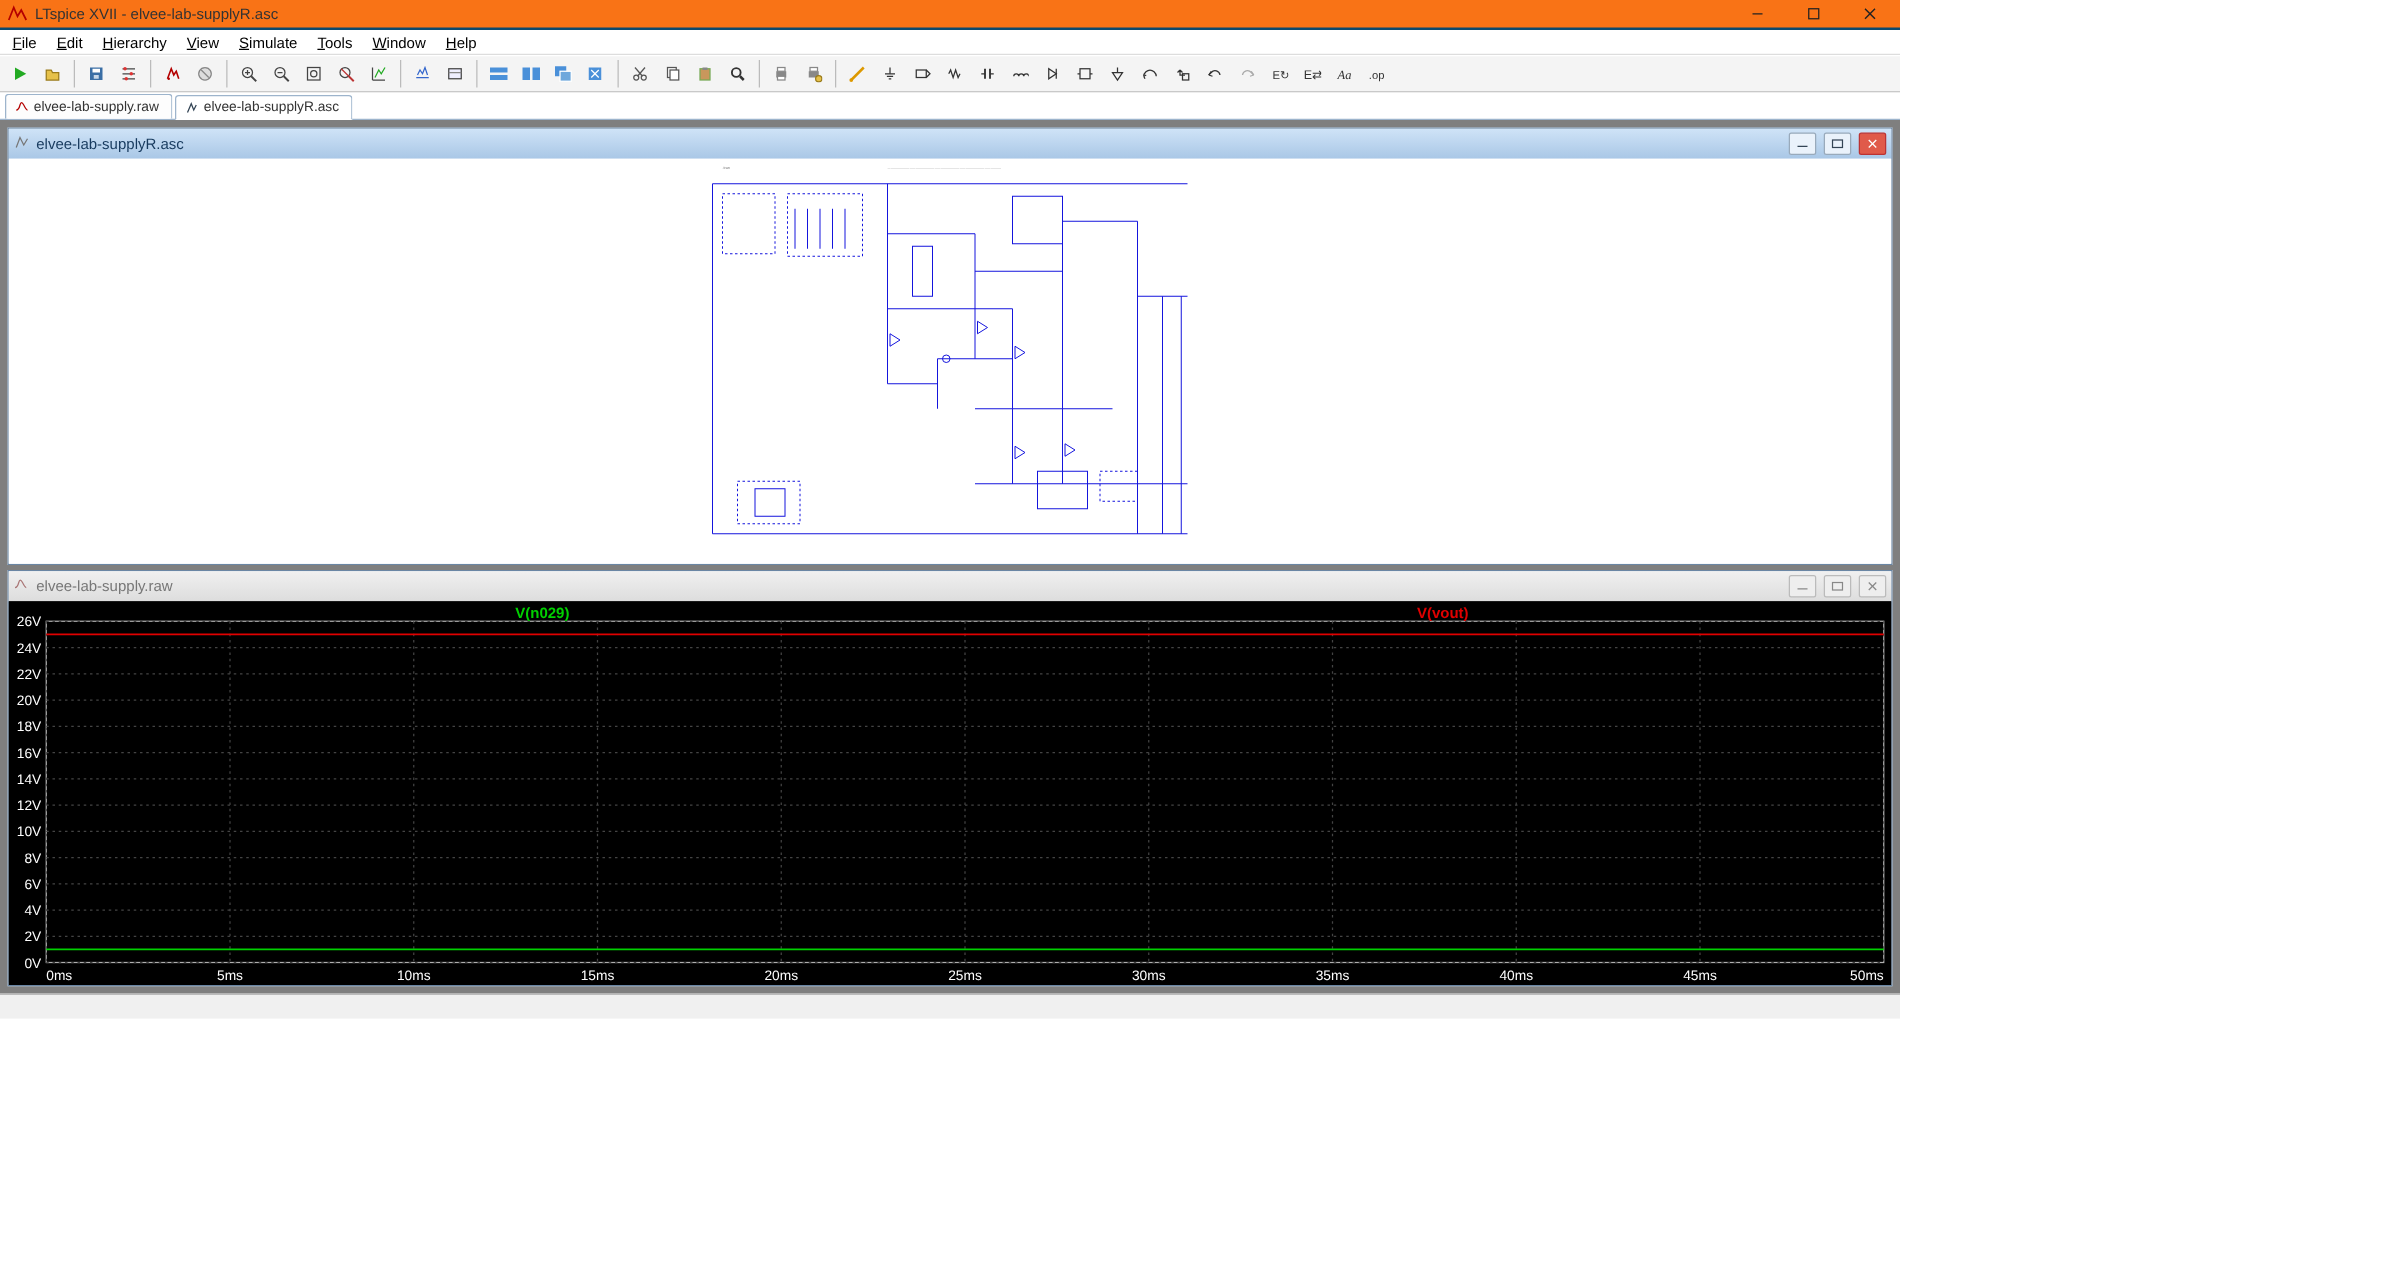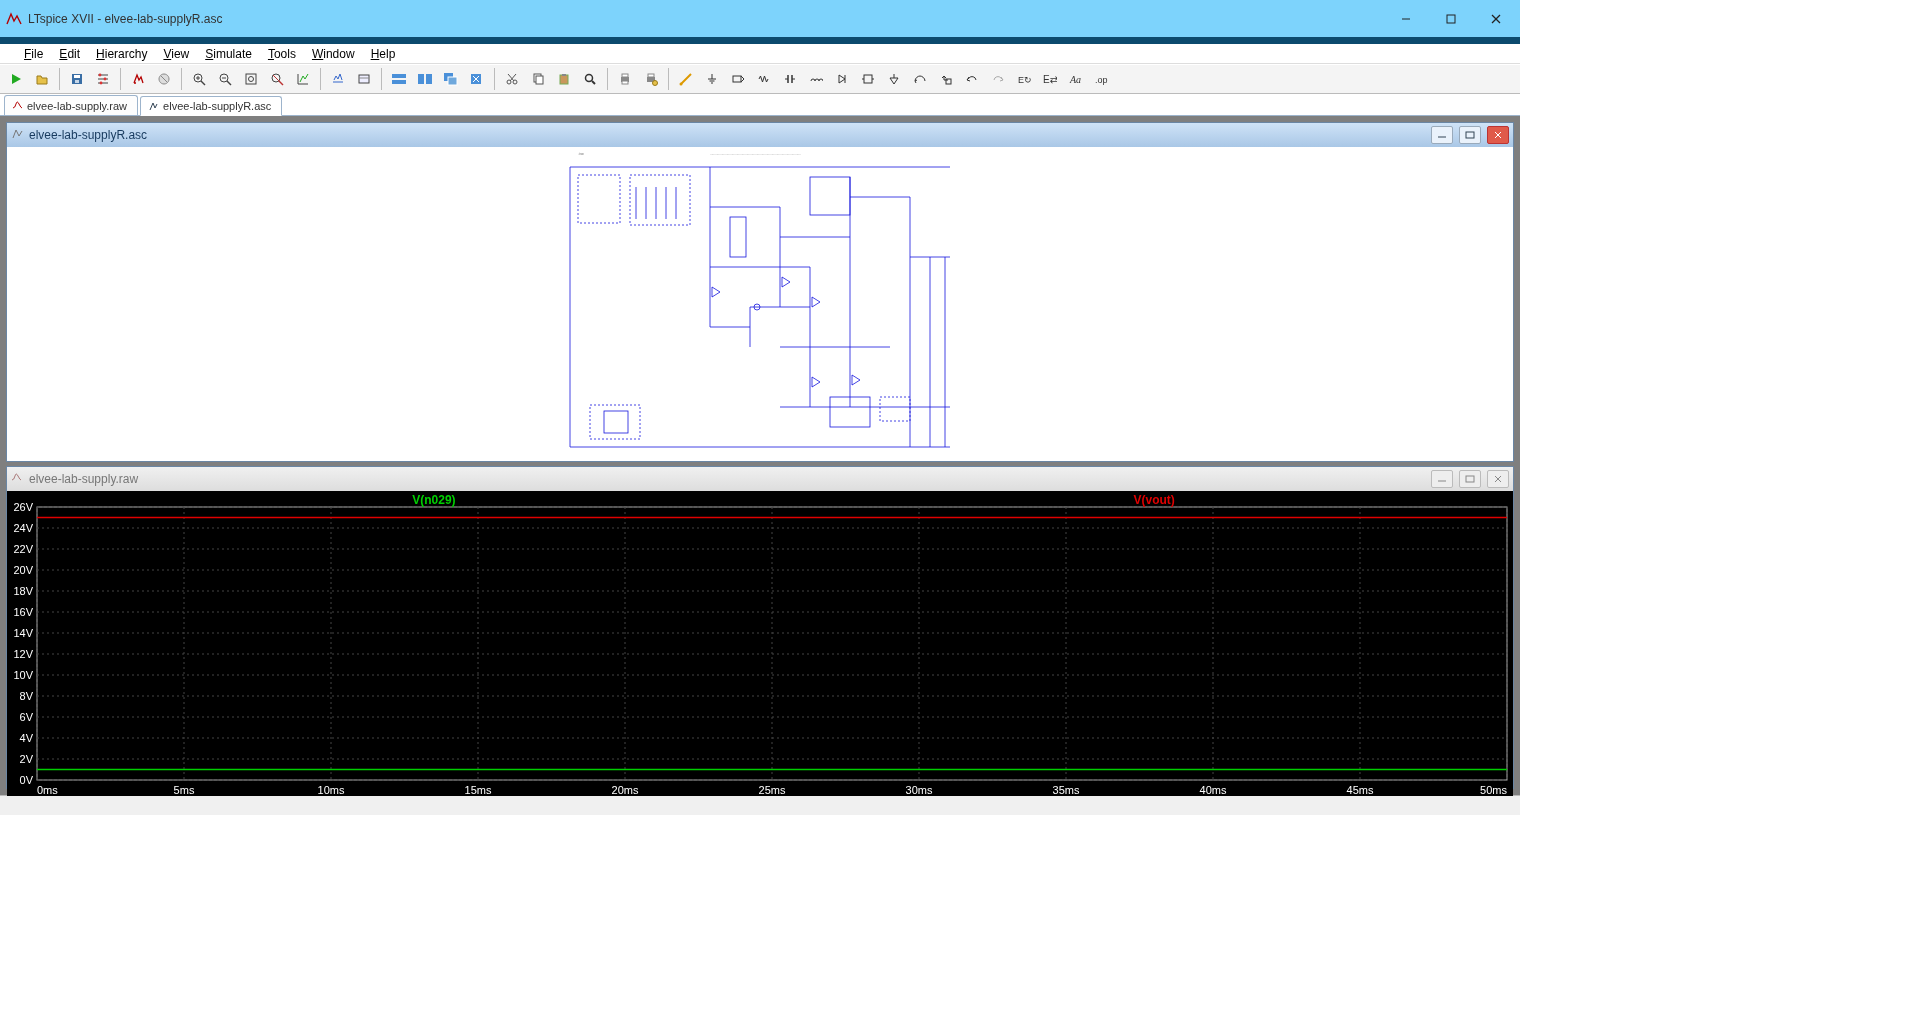--- a/index.html
+++ b/index.html
@@ -9,46 +9,46 @@
     background: #fff;
     width: 1520px;
     height: 815px;
     overflow: hidden;
     display: flex;
     flex-direction: column;
   }
 
   
   .titlebar {
-    height: 44px;
-    background: #7dd3fc;
+    height: 24px;
+    background: #f97316;
     display: flex;
     align-items: center;
     padding: 0 2px;
-    border-bottom: 7px solid #0c4a6e;
+    border-bottom: 2px solid #0c4a6e;
   }
   .titlebar .app-icon {
     width: 16px; height: 16px;
     margin: 0 6px 0 4px;
     display:flex; align-items:center; justify-content:center;
   }
   .titlebar .title-text { color: #333; font-size: 12px; }
   .titlebar .spacer { flex: 1; }
   .win-btn {
     width: 45px; height: 28px;
     display: flex; align-items: center; justify-content: center;
     color: #222;
   }
 
   
   .menubar {
     height: 20px;
     display: flex;
     align-items: center;
-    padding: 0 16px;
+    padding: 0 2px;
     background:#fff;
     border-bottom: 1px solid #ddd;
   }
   .menubar .menu-item {
     padding: 1px 8px;
     font-size: 12px;
     color:#000;
   }
   .menubar .menu-item .u { text-decoration: underline; }
 

